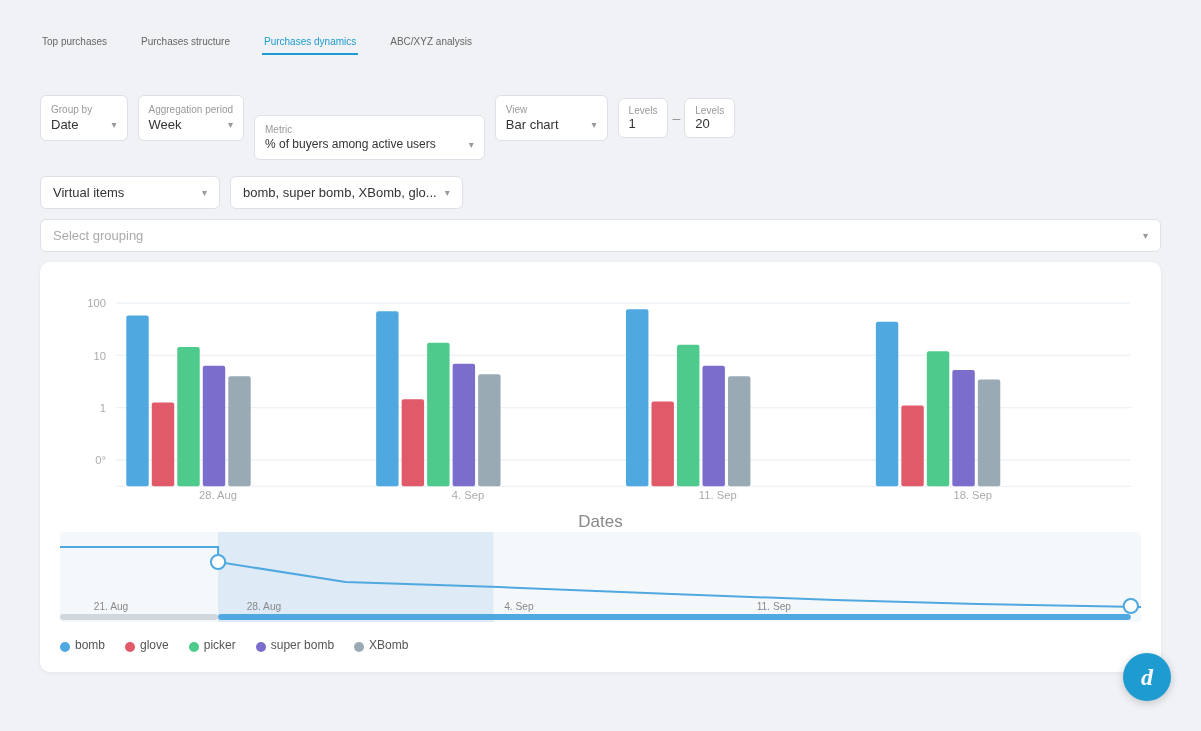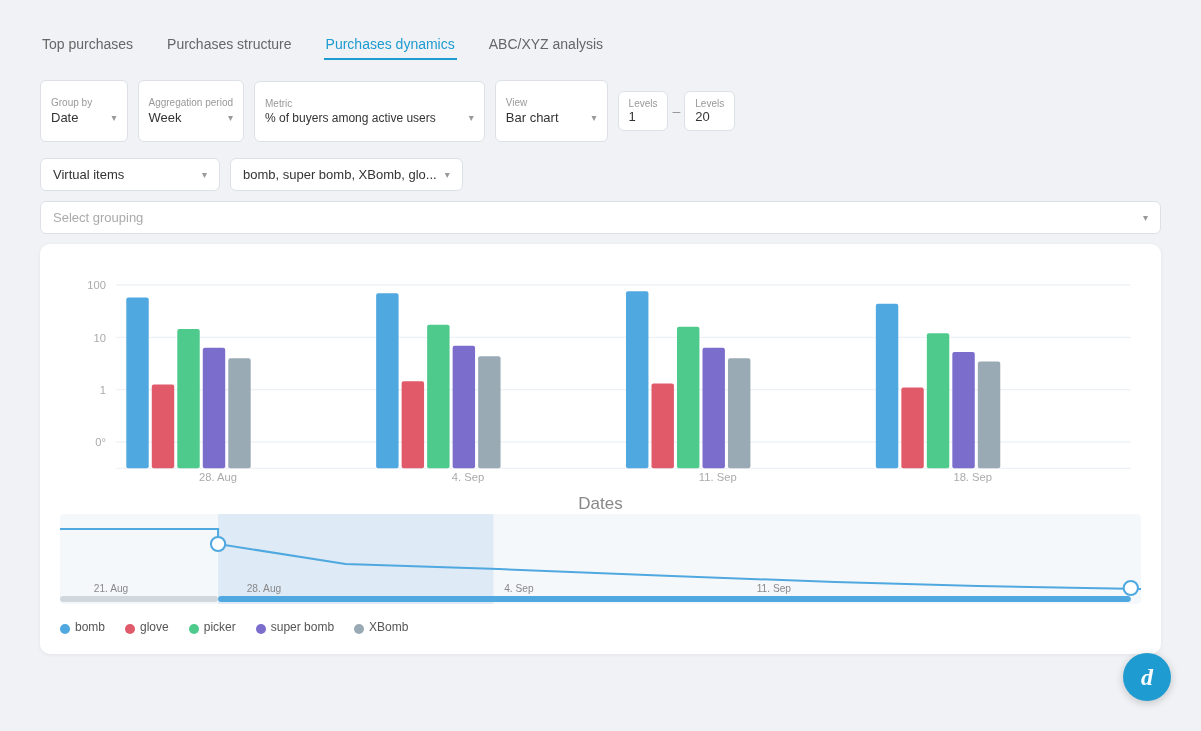--- a/index.html
+++ b/index.html
@@ -17,41 +17,41 @@
     
     .tabs {
       display: flex;
       gap: 30px;
       margin-bottom: 20px;
     }
     .tab {
       padding: 6px 2px;
       cursor: pointer;
       color: #666;
-      font-size: 14px;
+      font-size: 10px;
       border-bottom: 2px solid transparent;
     }
     .tab.active {
       color: #1e9bd0;
       border-bottom: 2px solid #1e9bd0;
       font-weight: 500;
     }
     
     .filter-bar {
       display: flex;
       gap: 10px;
       align-items: center;
       margin-bottom: 16px;
       flex-wrap: wrap;
     }
     .filter-dropdown {
       background: #fff;
       border: 1px solid #dde1e7;
       border-radius: 6px;
-      padding: 16px 10px;
+      padding: 8px 10px;
       cursor: pointer;
       display: flex;
       flex-direction: column;
       gap: 2px;
       position: relative;
     }
     .filter-dropdown .label {
       font-size: 10px;
       color: #999;
     }
@@ -211,21 +211,21 @@
     </div>
 
     <div class="filter-dropdown">
       <span class="label">Aggregation period</span>
       <div class="value">
         <span>Week</span>
         <span class="chevron">▾</span>
       </div>
     </div>
 
-    <div class="filter-dropdown" style="min-width:200px;">
+    <div class="filter-dropdown" style="min-width:200px;margin-top:40px;">
       <span class="label">Metric</span>
       <div class="value">
         <span style="font-size:12px;">% of buyers among active users</span>
         <span class="chevron">▾</span>
       </div>
     </div>
 
     <div class="filter-dropdown">
       <span class="label">View</span>
       <div class="value">

